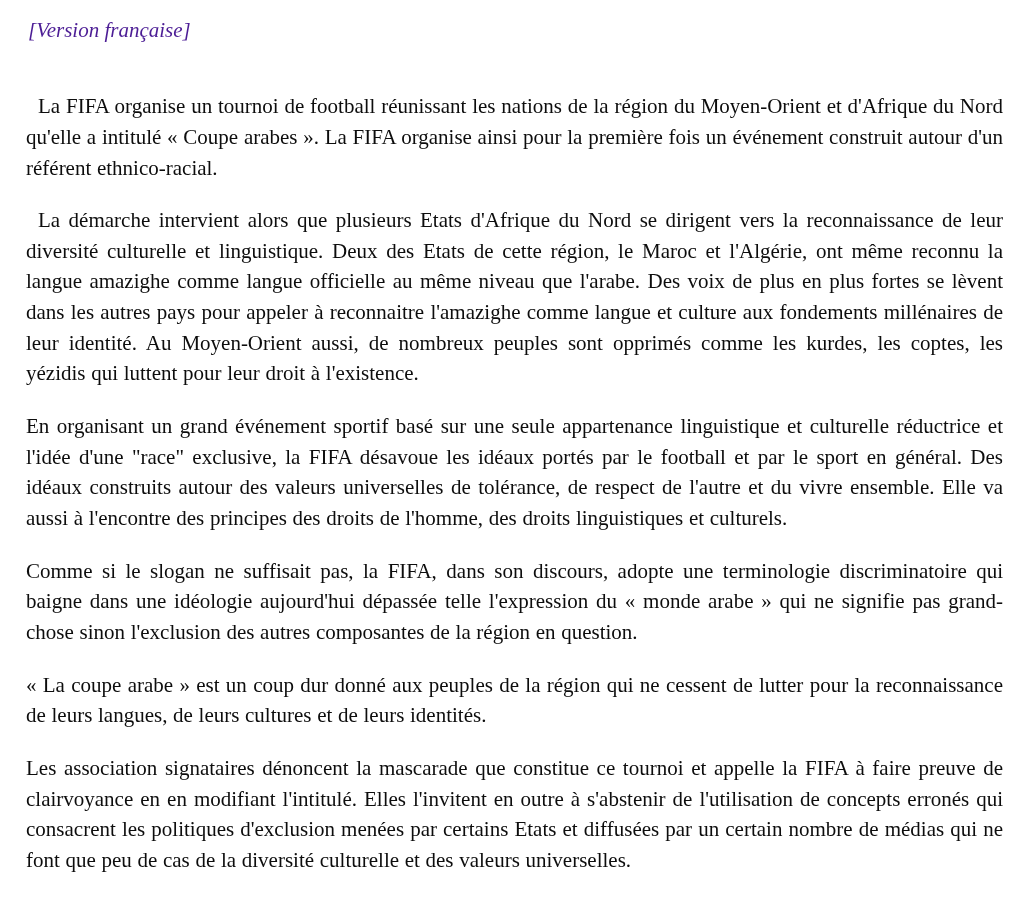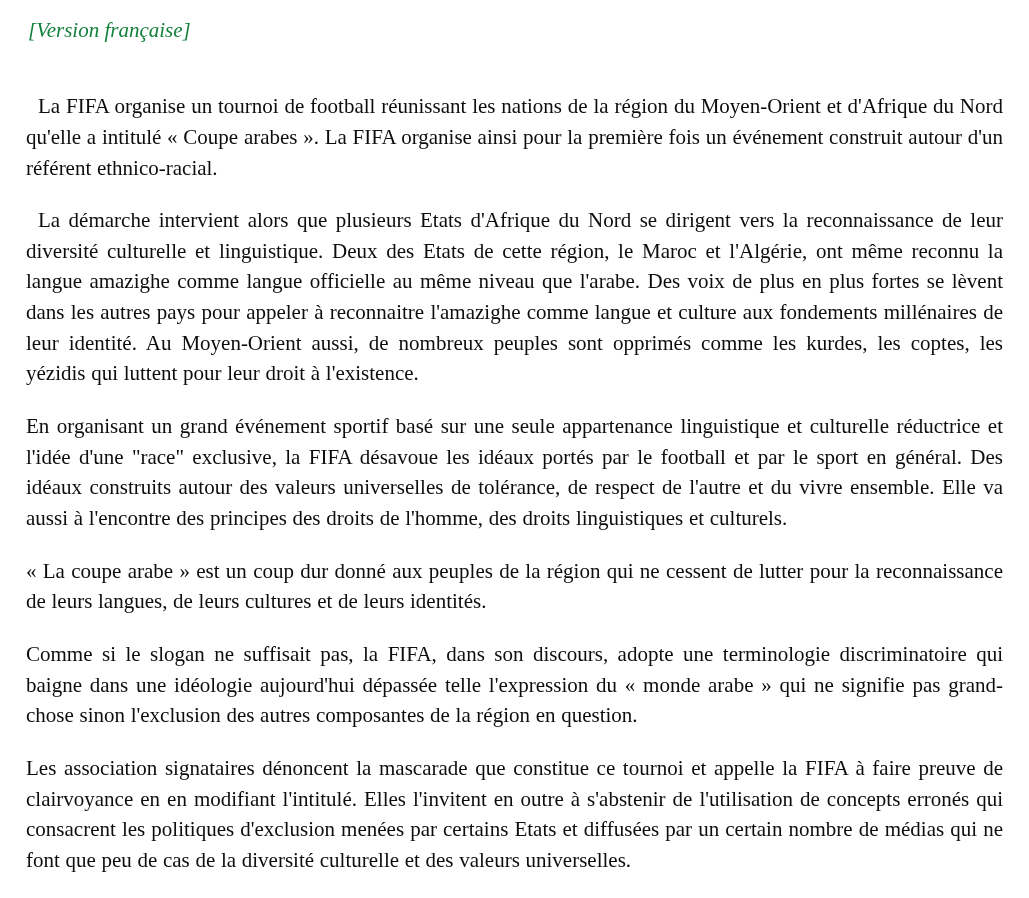--- a/index.html
+++ b/index.html
@@ -20,21 +20,21 @@
     height: 898px;
     padding: 18px 26px 10px 26px;
     background: #ffffff;
   }
   .header-note {
     font-style: italic;
     font-size: 21px;
     line-height: 1.2;
     margin: 0 0 48px 0;
     padding-left: 2px;
-    color: #15803d;
+    color: #4c1d95;
   }
   .body-text p {
     margin: 0 0 22px 0;
     font-size: 21px;
     line-height: 1.46;
     text-align: justify;
     text-indent: 12px;
     -webkit-hyphens: none;
     hyphens: none;
     word-spacing: 0.02em;
@@ -50,18 +50,18 @@
 <body>
 
 <div class="page">
 
   <div class="header-note">[Version française]</div>
 
   <div class="body-text">
     <p>La FIFA organise un tournoi de football réunissant les nations de la région du Moyen-Orient et d'Afrique du Nord qu'elle a intitulé « Coupe arabes ». La FIFA organise ainsi pour la première fois un événement construit autour d'un référent ethnico-racial.</p>
     <p>La démarche intervient alors que plusieurs Etats d'Afrique du Nord se dirigent vers la reconnaissance de leur diversité culturelle et linguistique. Deux des Etats de cette région, le Maroc et l'Algérie, ont même reconnu la langue amazighe comme langue officielle au même niveau que l'arabe. Des voix de plus en plus fortes se lèvent dans les autres pays pour appeler à reconnaitre l'amazighe comme langue et culture aux fondements millénaires de leur identité. Au Moyen-Orient aussi, de nombreux peuples sont opprimés comme les kurdes, les coptes, les yézidis qui luttent pour leur droit à l'existence.</p>
     <p class="no-indent">En organisant un grand événement sportif basé sur une seule appartenance linguistique et culturelle réductrice et l'idée d'une "race" exclusive, la FIFA désavoue les idéaux portés par le football et par le sport en général. Des idéaux construits autour des valeurs universelles de tolérance, de respect de l'autre et du vivre ensemble. Elle va aussi à l'encontre des principes des droits de l'homme, des droits linguistiques et culturels.</p>
+    <p class="no-indent">Comme si le slogan ne suffisait pas, la FIFA, dans son discours, adopte une terminologie discriminatoire qui baigne dans une idéologie aujourd'hui dépassée telle l'expression du « monde arabe » qui ne signifie pas grand-chose sinon l'exclusion des autres composantes de la région en question.</p>
     <p class="no-indent">« La coupe arabe » est un coup dur donné aux peuples de la région qui ne cessent de lutter pour la reconnaissance de leurs langues, de leurs cultures et de leurs identités.</p>
-    <p class="no-indent">Comme si le slogan ne suffisait pas, la FIFA, dans son discours, adopte une terminologie discriminatoire qui baigne dans une idéologie aujourd'hui dépassée telle l'expression du « monde arabe » qui ne signifie pas grand-chose sinon l'exclusion des autres composantes de la région en question.</p>
     <p class="no-indent">Les association signataires dénoncent la mascarade que constitue ce tournoi et appelle la FIFA à faire preuve de clairvoyance en en modifiant l'intitulé. Elles l'invitent en outre à s'abstenir de l'utilisation de concepts erronés qui consacrent les politiques d'exclusion menées par certains Etats et diffusées par un certain nombre de médias qui ne font que peu de cas de la diversité culturelle et des valeurs universelles.</p>
   </div>
 
 </div>
 
 </body></html>

